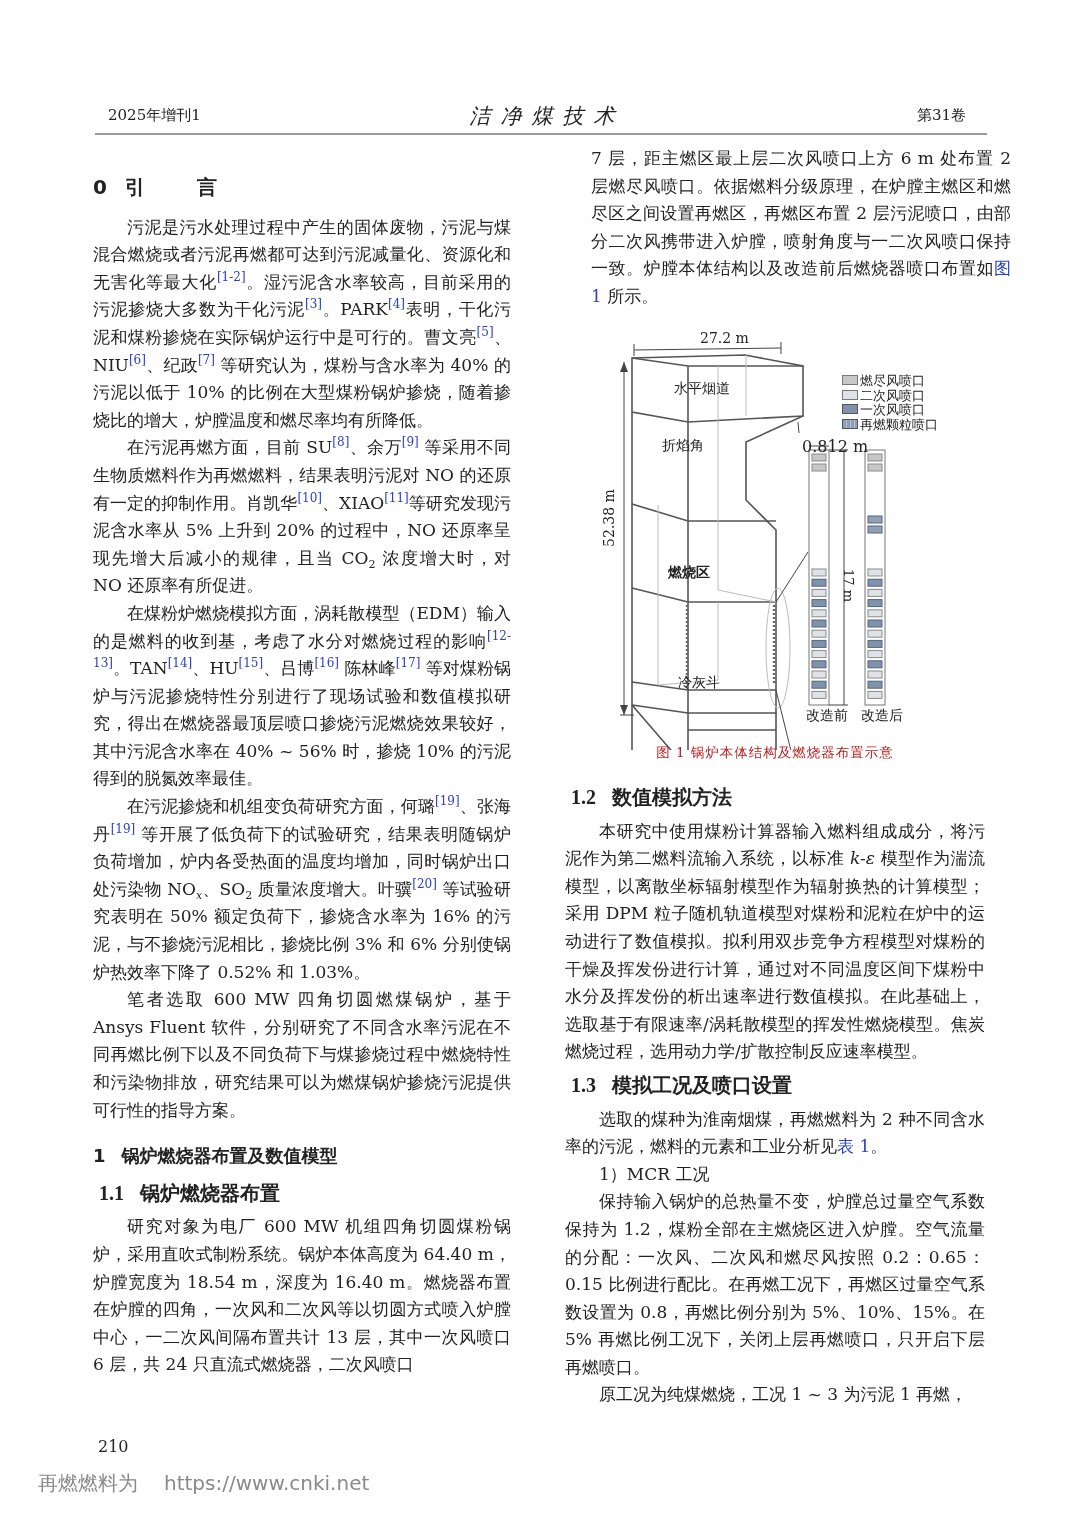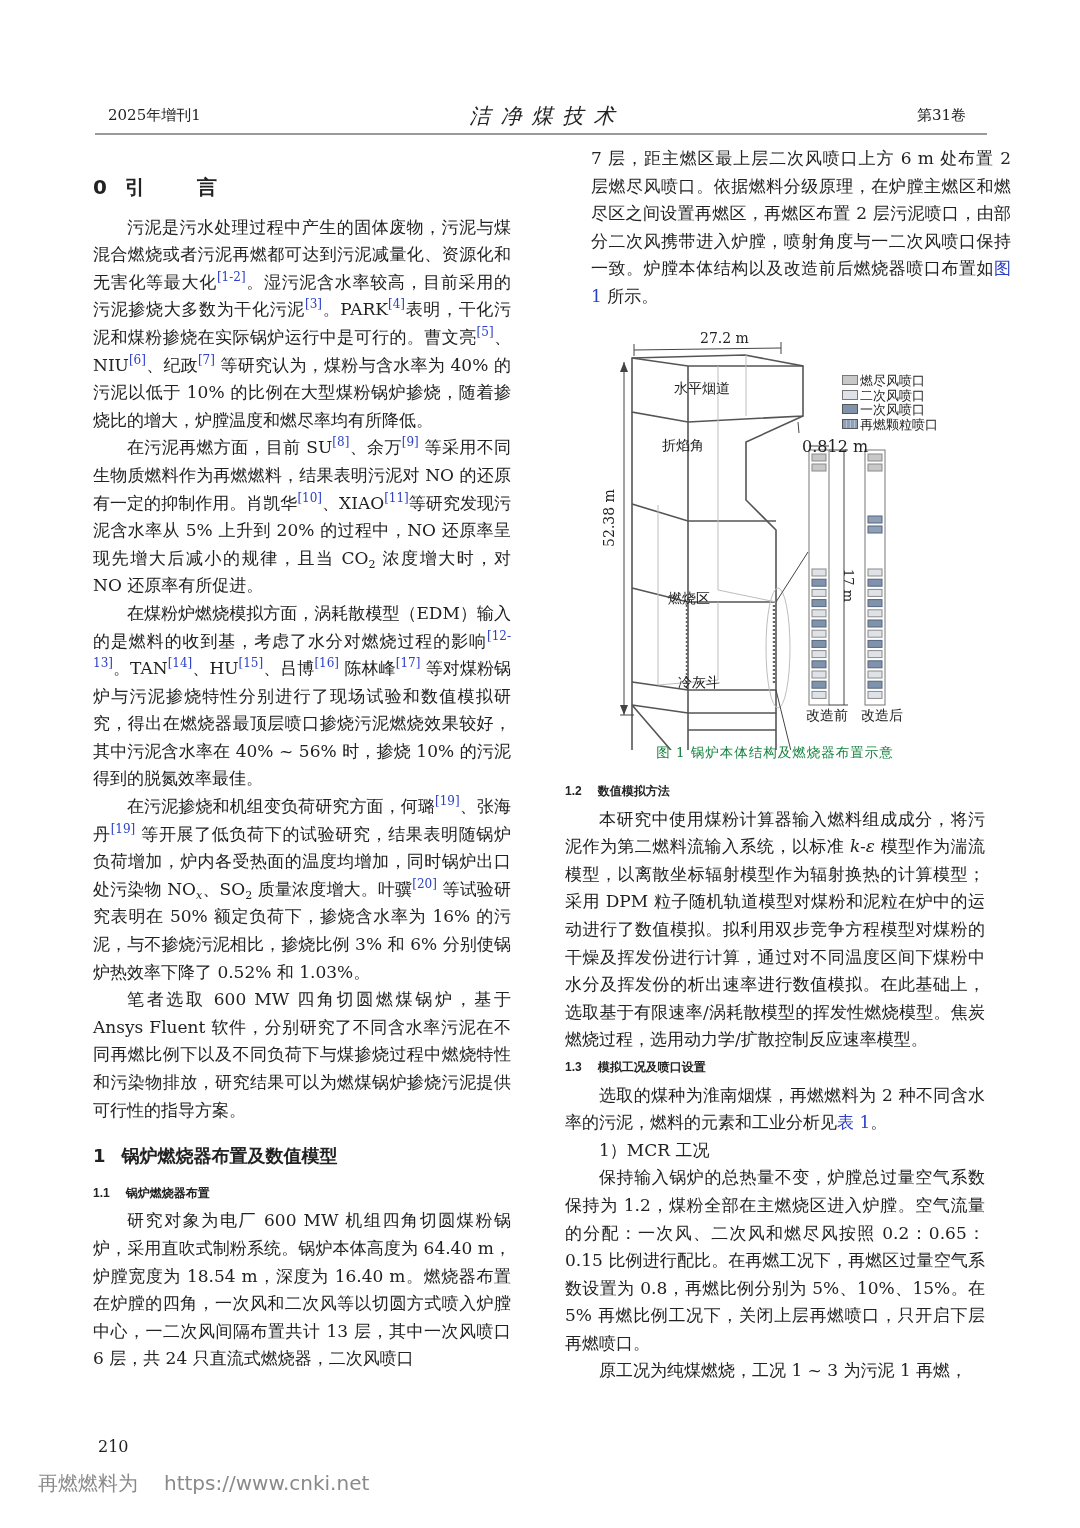--- a/index.html
+++ b/index.html
@@ -20,28 +20,28 @@
   .cite { color: #2b3fc4; font-size: 12px; vertical-align: super; line-height: 0; }
   .link { color: #2b3fc4; }
   sub { font-size: 11px; line-height: 0; }
   .h0 { font-family: "DejaVu Sans", "Liberation Sans", sans-serif; font-size: 20px; font-weight: bold;
         margin: 4px 0 12px 0; text-indent: 0; }
   .h0 .num { margin-right: 18px; }
   .h0 .gap { display: inline-block; width: 52px; }
   .h1 { font-family: "DejaVu Sans", "Liberation Sans", sans-serif; font-size: 18px; font-weight: bold;
         margin: 18px 0 10px 0; text-indent: 0; }
   .h1 .num { margin-right: 16px; }
-  .h2 { font-family: Liberation Sans, sans-serif; font-size: 12px; font-weight: bold;
-        text-indent: 0; margin: 0; }
+  .h2 { font-family: Liberation Serif, serif; font-size: 20px; font-weight: bold;
+        text-indent: 0; margin: 6px; }
   .h2 .num { margin-right: 16px; }
 
   .figure { position: absolute; left: 598px; top: 330px; width: 380px; height: 440px; }
   .figure svg { position: absolute; left: 0; top: 0; }
   .caption { position: absolute; left: 565px; top: 744px; width: 420px; text-align: center;
-             font-size: 13.5px; color: #15803d; letter-spacing: 1px; }
+             font-size: 13.5px; color: #b91c1c; letter-spacing: 1px; }
 
   .page-num { position: absolute; left: 98px; top: 1437px; font-size: 16px; }
   .watermark { position: absolute; left: 38px; top: 1470px; font-family: "DejaVu Sans", "Liberation Sans", sans-serif;
                font-size: 20px; color: #8a8a8a; }
   .watermark .brand { margin-right: 26px; }
 </style>
 </head>
 <body>
 
 <div class="header">
@@ -173,21 +173,21 @@
         <rect x="270" y="341" width="14" height="7" fill="#dfe3e8" stroke="#8a8a8a" stroke-width="1"></rect>
         <rect x="270" y="351.2" width="14" height="7" fill="#7f93ad" stroke="#56657a" stroke-width="1"></rect>
         <rect x="270" y="361.4" width="14" height="7" fill="#dfe3e8" stroke="#8a8a8a" stroke-width="1"></rect>
       </g>
   </svg>
 
   <div style="position:absolute;left:102px;top:0px;font-size:14px;">27.2 m</div>
   <div style="position:absolute;left:-18px;top:180px;font-size:14px;transform:rotate(-90deg);transform-origin:center;">52.38 m</div>
   <div style="position:absolute;left:76px;top:50px;font-size:14px;">水平烟道</div>
   <div style="position:absolute;left:64px;top:107px;font-size:14px;">折焰角</div>
-  <div style="position:absolute;left:70px;top:260px;font-size:14px;">燃烧区</div>
+  <div style="position:absolute;left:70px;top:234px;font-size:14px;font-weight:bold;">燃烧区</div>
   <div style="position:absolute;left:80px;top:344px;font-size:14px;">冷灰斗</div>
   <div style="position:absolute;left:204px;top:107px;font-size:16px;">0.812 m</div>
   <div style="position:absolute;left:234px;top:248px;font-size:13px;transform:rotate(90deg);">17 m</div>
   <div style="position:absolute;left:208px;top:377px;font-size:14px;">改造前</div>
   <div style="position:absolute;left:263px;top:377px;font-size:14px;">改造后</div>
 
   <div style="position:absolute;left:244px;top:44px;font-size:13px;line-height:14.5px;">
     <div><span style="display:inline-block;width:14px;height:8px;border:1px solid #777;background:#c8c8c8;margin-right:2px;"></span><span>燃尽风喷口</span></div>
     <div><span style="display:inline-block;width:14px;height:8px;border:1px solid #777;background:#dfe3e8;margin-right:2px;"></span><span>二次风喷口</span></div>
     <div><span style="display:inline-block;width:14px;height:8px;border:1px solid #555;background:#7f93ad;margin-right:2px;"></span><span>一次风喷口</span></div>

